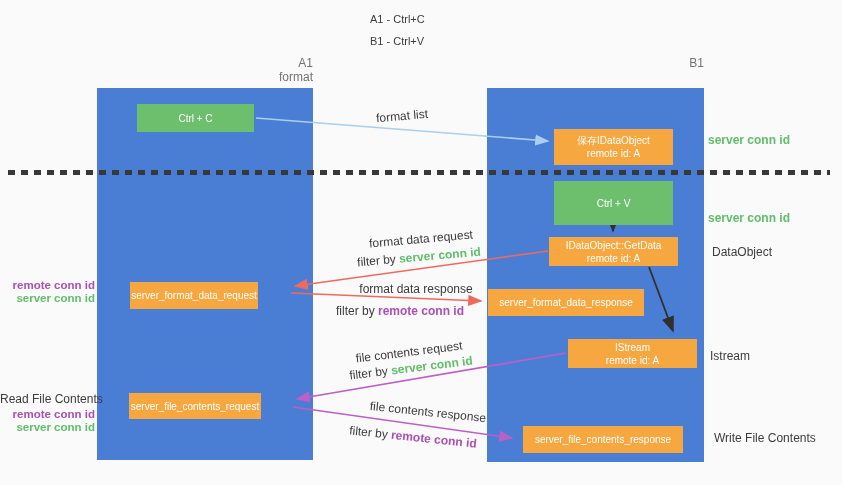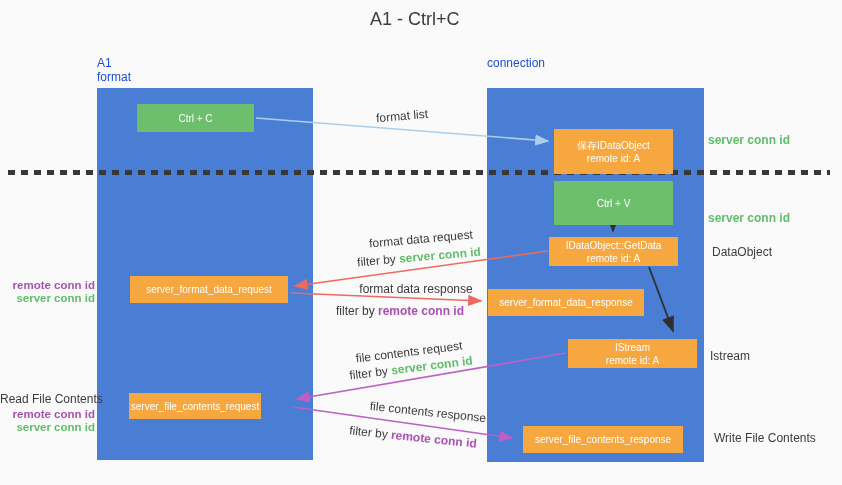--- a/index.html
+++ b/index.html
@@ -4,45 +4,45 @@
 <style>
   html,body{margin:0;padding:0;}
   body{
     width:842px;height:485px;position:relative;overflow:hidden;
     background:#FAFAFA;
     font-family:"Liberation Sans","DejaVu Sans",sans-serif;
     color:#3B3B3B;
   }
   .abs{position:absolute;}
   .title{
-    left:370px;top:8px;font-size:18px;line-height:22px;color:#3C3C3C;
+    left:370px;top:8px;font-size:11px;line-height:22px;color:#3C3C3C;
   }
   .col-header{
-    font-size:12px;line-height:14px;text-align:left;color:#1d4ed8;top:56px;
+    font-size:12px;line-height:14px;text-align:right;color:#737373;top:56px;
   }
   .col-header.a1{left:97px;width:216px;}
   .col-header.b1{left:487px;width:217px;}
   .column{background:#4A7ED4;}
   .col-a1{left:97px;top:88px;width:216px;height:372px;}
   .col-b1{left:487px;top:88px;width:217px;height:374px;}
   .dotted{
     left:8px;top:170px;width:822px;height:5px;
     background:repeating-linear-gradient(90deg,#383838 0 7px,transparent 7px 13px);
   }
   .box{
     display:flex;align-items:center;justify-content:center;flex-direction:column;
     color:#FFFFFF;font-size:10px;line-height:13px;text-align:center;white-space:nowrap;
   }
   .box.green{background:#6DBF6D;}
   .box.orange{background:#F7A740;}
   .b-ctrlc{left:137px;top:104px;width:117px;height:28px;}
-  .b-saveobj{left:554px;top:129px;width:119px;height:45px;}
+  .b-saveobj{left:554px;top:129px;width:119px;height:36px;}
   .b-ctrlv{left:554px;top:181px;width:119px;height:44px;}
   .b-getdata{left:549px;top:237px;width:129px;height:29px;}
-  .b-freq{left:130px;top:276px;width:158px;height:27px;}
+  .b-freq{left:130px;top:282px;width:128px;height:27px;}
   .b-fresp{left:488px;top:289px;width:156px;height:27px;}
   .b-istream{left:568px;top:339px;width:129px;height:29px;}
   .b-fcreq{left:129px;top:393px;width:132px;height:26px;}
   .b-fcresp{left:523px;top:426px;width:160px;height:27px;}
   svg.arrows{left:0;top:0;width:842px;height:485px;pointer-events:none;}
   .mid-label{
     font-size:12px;white-space:nowrap;color:#3B3B3B;
     transform:translate(-50%,-50%);
   }
   .hl-green{color:#5FBE69;font-weight:bold;}
@@ -52,28 +52,29 @@
   .plain{color:#3C3C3C;font-weight:normal;font-size:12px;}
   .rot-m5{transform:translate(-50%,-50%) rotate(-5deg);}
   .rot-m7{transform:translate(-50%,-50%) rotate(-7deg);}
   .rot-p6{transform:translate(-50%,-50%) rotate(6deg);}
 </style>
 </head>
 <body>
 
 <div class="abs title">
   <div>A1 - Ctrl+C</div>
+  <div>B1 - Ctrl+V</div>
 </div>
 
 <div class="abs col-header a1">
   <div>A1</div>
   <div>format</div>
 </div>
 <div class="abs col-header b1">
-  <div>connection</div>
+  <div>B1</div>
 </div>
 
 <div class="abs column col-a1"></div>
 <div class="abs column col-b1"></div>
 
 <div class="abs dotted"></div>
 
 <svg class="abs arrows" viewBox="0 0 842 485" xmlns="http://www.w3.org/2000/svg">
   <defs>
     <marker id="arr-blue" markerWidth="9" markerHeight="7" refX="8" refY="3.5" orient="auto">

